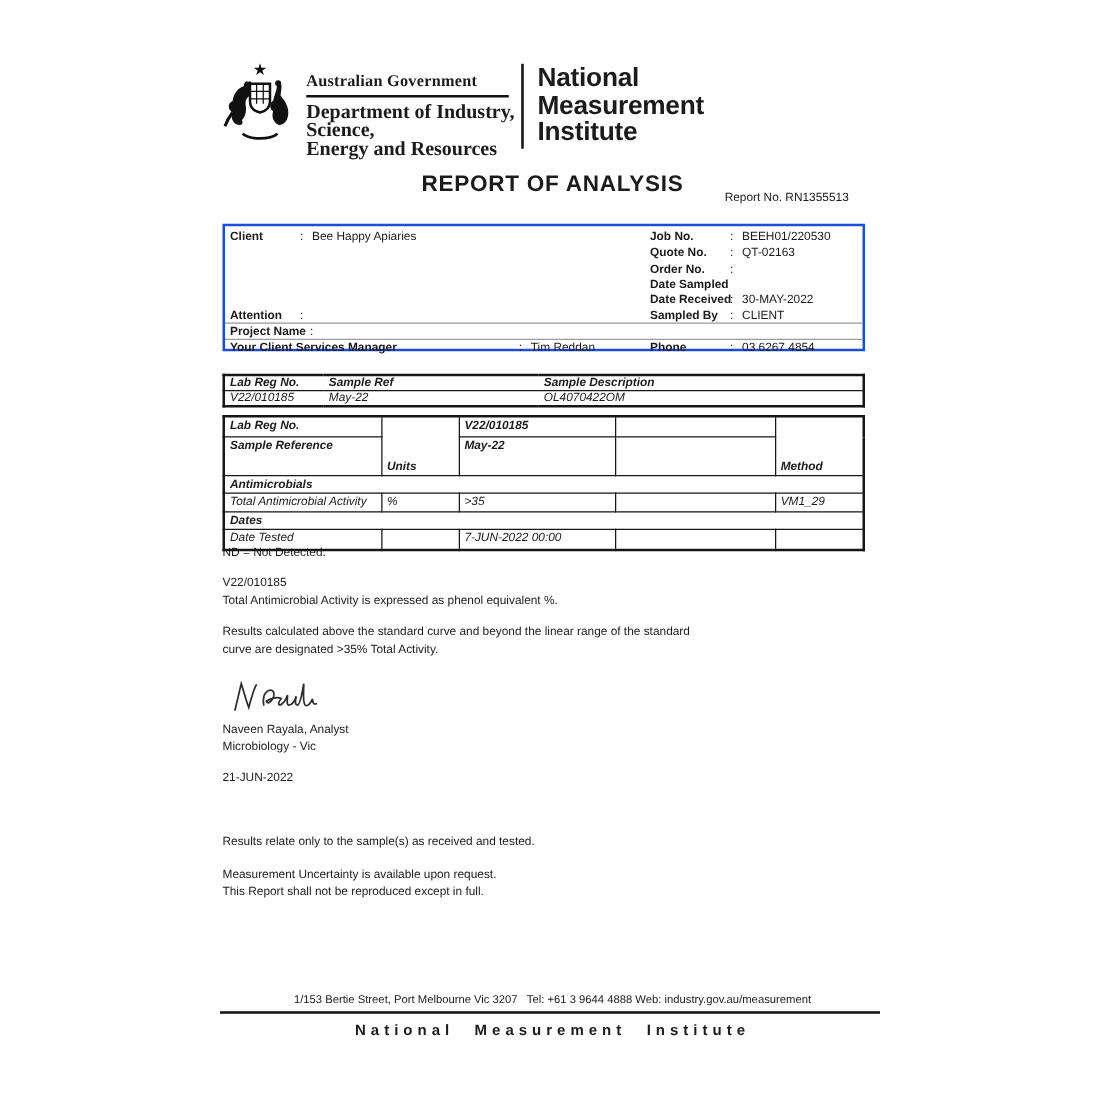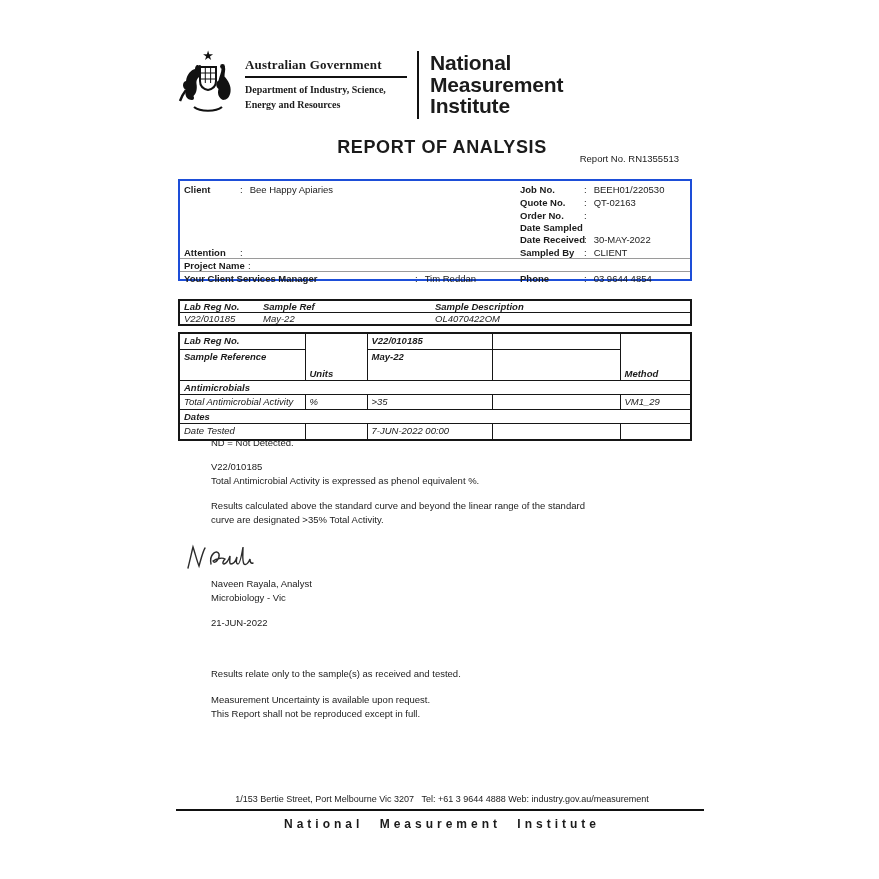--- a/index.html
+++ b/index.html
@@ -8,21 +8,21 @@
     font-family:"Liberation Sans","DejaVu Sans",sans-serif;color:#1b1b1b;
     -webkit-font-smoothing:antialiased;
   }
   .abs{position:absolute;}
 
   
   .crest{left:177px;top:44px;}
   .gov-block{left:245px;top:57px;width:175px;}
   .gov-title{font-family:"Liberation Serif","DejaVu Serif",serif;font-weight:bold;font-size:13px;letter-spacing:.2px;}
   .gov-rule{width:162px;height:2px;background:#111;margin:3px 0 4px 0;}
-  .dept{font-family:"Liberation Serif","DejaVu Serif",serif;font-weight:bold;font-size:10px;line-height:15px;}
+  .dept{font-family:"Liberation Serif","DejaVu Serif",serif;font-weight:bold;font-size:16px;line-height:15px;}
   .vrule{left:417px;top:51px;width:2px;height:68px;background:#111;}
   .nmi{left:430px;top:52px;font-weight:bold;font-size:21px;line-height:21.5px;letter-spacing:-.2px;}
 
   
   .title{left:178px;top:137px;width:528px;text-align:center;font-weight:bold;font-size:18px;letter-spacing:.6px;}
   .pageinfo{left:178px;top:152px;width:501px;text-align:right;font-size:9.5px;line-height:13.5px;}
 
   
   .clientbox{left:178px;top:179px;width:514px;height:102px;border:2px solid #1d4ed8;box-sizing:border-box;font-size:9.5px;}
   .cb-row{position:absolute;display:flex;white-space:nowrap;}
@@ -40,21 +40,21 @@
   .t2 td{border:1.5px solid #161616;padding:1px 4px;vertical-align:top;}
   .t2 .b{font-weight:bold;}
   .t2 .vb{vertical-align:bottom;}
   .t2 .sec td{font-weight:bold;height:10px;}
   .t2 .r1 td{height:13px;}
   .t2 .r2 td{height:28px;}
   .t2 .r3 td{height:12px;}
   .t2 .r4 td{height:13px;}
 
   
-  .note{left:178px;font-size:9.5px;line-height:13.5px;margin-left:33px;}
+  .note{left:178px;font-size:9.5px;line-height:13.5px;}
   .sig{left:183px;top:539px;}
   .sig path{fill:none;stroke:#2c2c2c;stroke-width:1.4;stroke-linecap:round;}
 
   
   .address{left:178px;top:794px;width:528px;text-align:center;font-size:9px;white-space:pre;}
   .foot-rule{left:176px;top:809px;width:528px;height:2px;background:#111;}
   .brand{left:138px;top:817px;width:608px;text-align:center;font-weight:bold;font-size:12px;letter-spacing:4px;word-spacing:9px;}
 </style>
 </head>
 <body>
@@ -149,21 +149,21 @@
     <span>30-MAY-2022</span>
   </div>
   <div class="cb-row" style="left:340px;top:66px;">
     <span class="lbl" style="width:64px;">Sampled By</span>
     <span class="colon">:</span>
     <span>CLIENT</span>
   </div>
   <div class="cb-row" style="left:340px;top:92px;">
     <span class="lbl" style="width:64px;">Phone</span>
     <span class="colon">:</span>
-    <span>03 9644 4854</span>
+    <span>03 6267 4854</span>
   </div>
 </div>
 
 <table class="t1">
   <colgroup>
       <col style="width:80px">
       <col style="width:172px">
       <col>
     </colgroup>
   <tbody>

